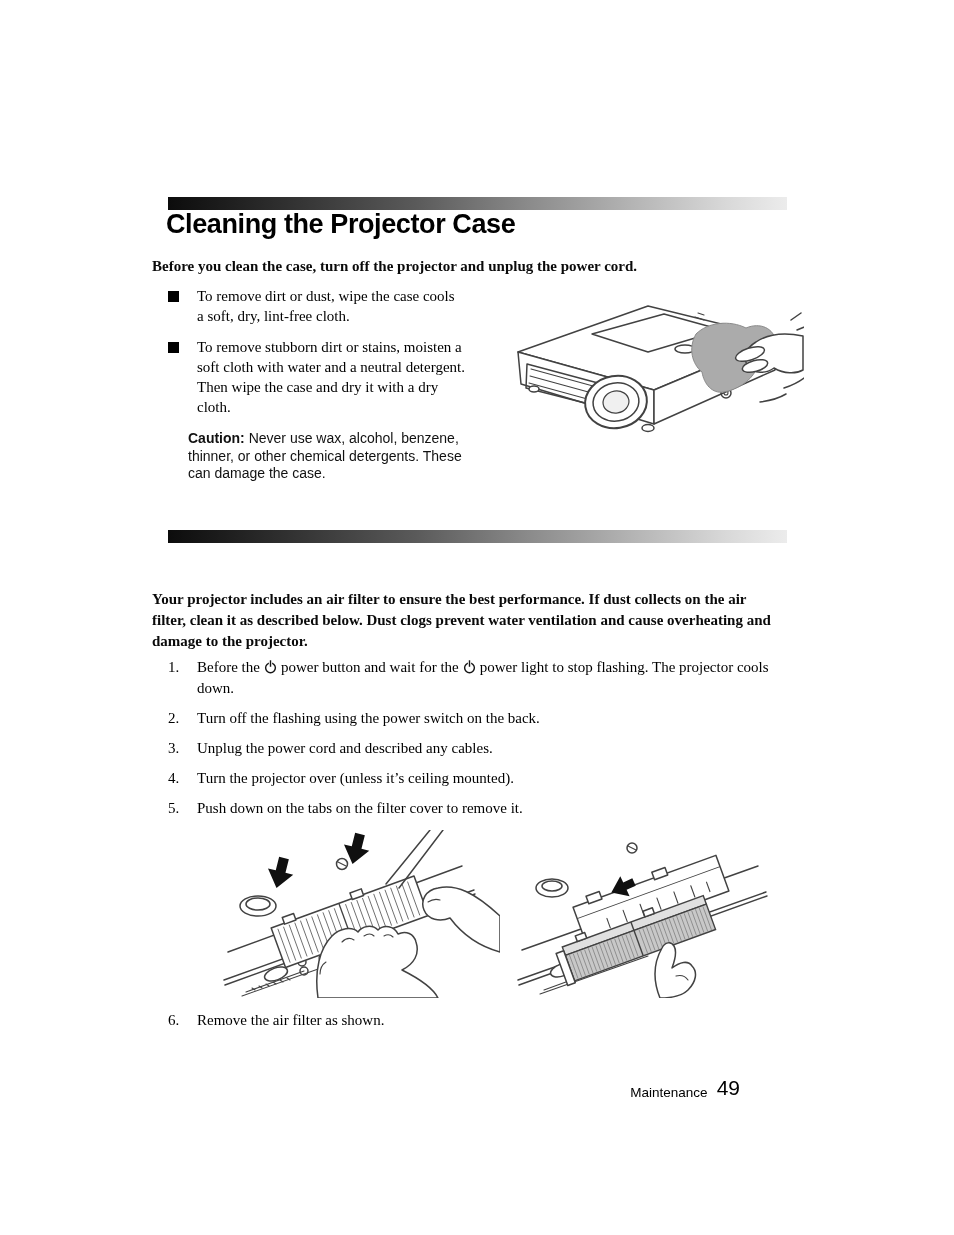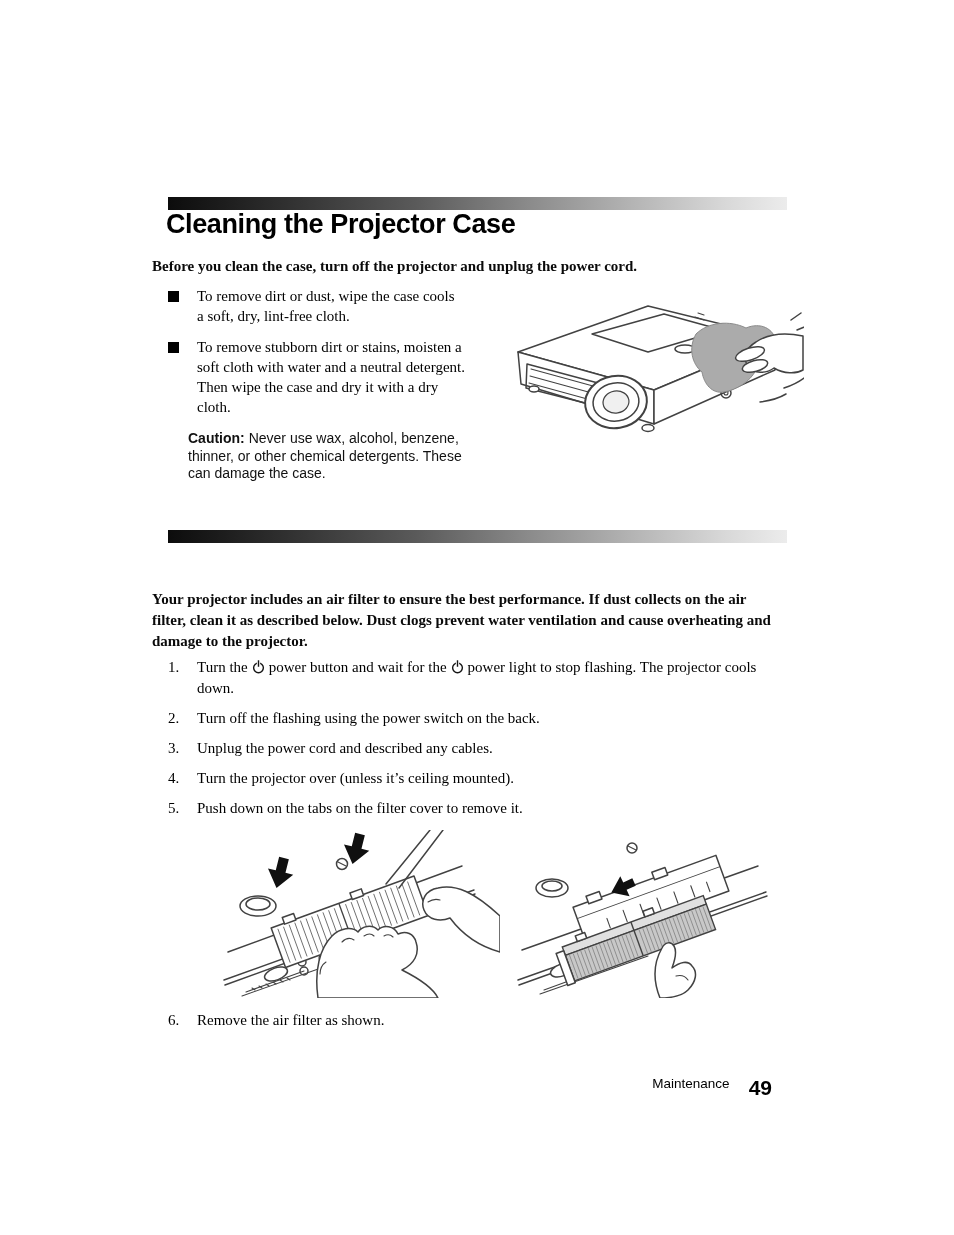--- a/index.html
+++ b/index.html
@@ -38,26 +38,26 @@
   }
   .caution b { font-weight:bold; }
   .fig { position:absolute; }
   .steps { position:absolute; left:168px; width:622px; list-style:none; }
   .steps li { display:flex; margin-bottom:9px; }
   .step-num { flex:0 0 29px; font-size:15px; line-height:21px; }
   .step-text { flex:1; font-size:15px; line-height:21px; }
   .pwr { display:inline-block; vertical-align:-2px; margin:0 4px; }
   .step6 { position:absolute; left:168px; width:622px; display:flex; }
   .footer {
-    position:absolute; top:1076px; right:96px;
-    display:flex; align-items:flex-start; gap:19px;
+    position:absolute; top:1076px; right:128px;
+    display:flex; align-items:flex-end; gap:9px;
     font-family:"Liberation Sans", sans-serif;
   }
   .footer-section { font-size:13.5px; color:#000; }
-  .footer-page { font-size:21px; font-weight:bold; color:#000; }
+  .footer-page { font-size:21px; font-weight:normal; color:#000; }
   svg .ln { fill:none; stroke:#424242; stroke-width:1.5; stroke-linecap:round; stroke-linejoin:round; }
   svg .lnth { fill:none; stroke:#424242; stroke-width:1.1; stroke-linecap:round; }
   svg .wh { fill:#ffffff; stroke:#424242; stroke-width:1.5; stroke-linejoin:round; }
   svg .hatch { stroke:#6f6f6f; stroke-width:0.9; }
   svg .blk { fill:#101010; stroke:none; }
 </style>
 </head>
 <body>
 
 <div class="page">
@@ -119,21 +119,21 @@
     <path class="ln" d="M286,108 q12,-4 20,-10 M262,122 q16,-2 26,-8 M293,40 l10,-7 M299,50 l12,-5"></path>
   </svg>
 
   <div class="rule-bar" style="top:530px"></div>
 
   <p class="para body-text" style="top:589px; width:624px">Your projector includes an air filter to ensure the best performance. If dust collects on the air filter, clean it as described below. Dust clogs prevent water ventilation and cause overheating and damage to the projector.</p>
 
   <ol class="steps" style="top:657px">
     <li>
       <span class="step-num">1.</span>
-      <span class="step-text"><span>Turn the</span><svg class="pwr" width="13" height="15" viewBox="0 0 24 27">
+      <span class="step-text"><span>Before the</span><svg class="pwr" width="13" height="15" viewBox="0 0 24 27">
             <circle cx="12" cy="16" r="9" fill="none" stroke="#151515" stroke-width="2.6"></circle>
             <line x1="12" y1="3" x2="12" y2="14" stroke="#ffffff" stroke-width="6"></line>
             <line x1="12" y1="2" x2="12" y2="14" stroke="#151515" stroke-width="2.6"></line>
           </svg><span>power button and wait for the</span><svg class="pwr" width="13" height="15" viewBox="0 0 24 27">
             <circle cx="12" cy="16" r="9" fill="none" stroke="#151515" stroke-width="2.6"></circle>
             <line x1="12" y1="3" x2="12" y2="14" stroke="#ffffff" stroke-width="6"></line>
             <line x1="12" y1="2" x2="12" y2="14" stroke="#151515" stroke-width="2.6"></line>
           </svg><span>power light to stop flashing. The projector cools down.</span></span>
     </li>
     <li>

